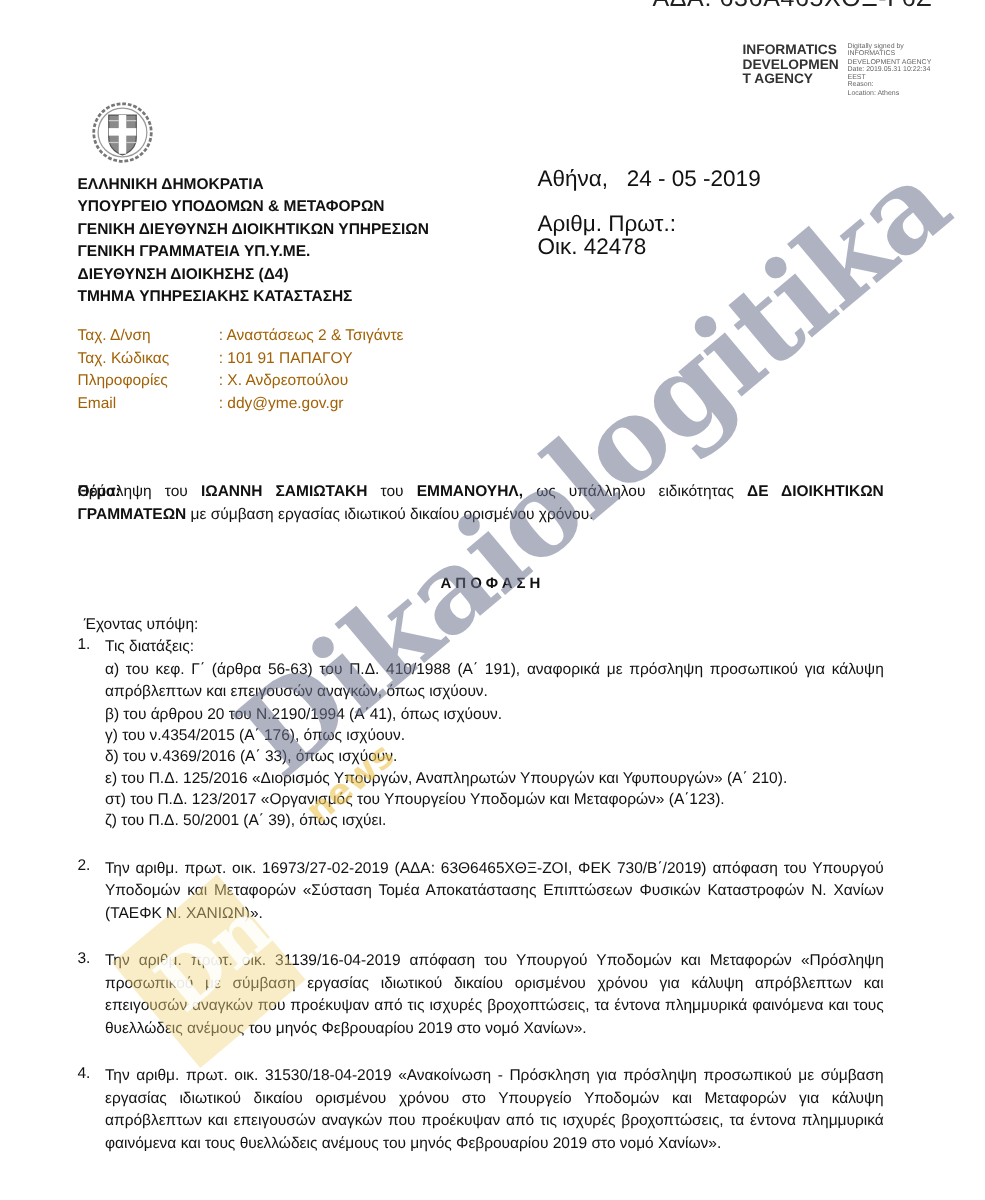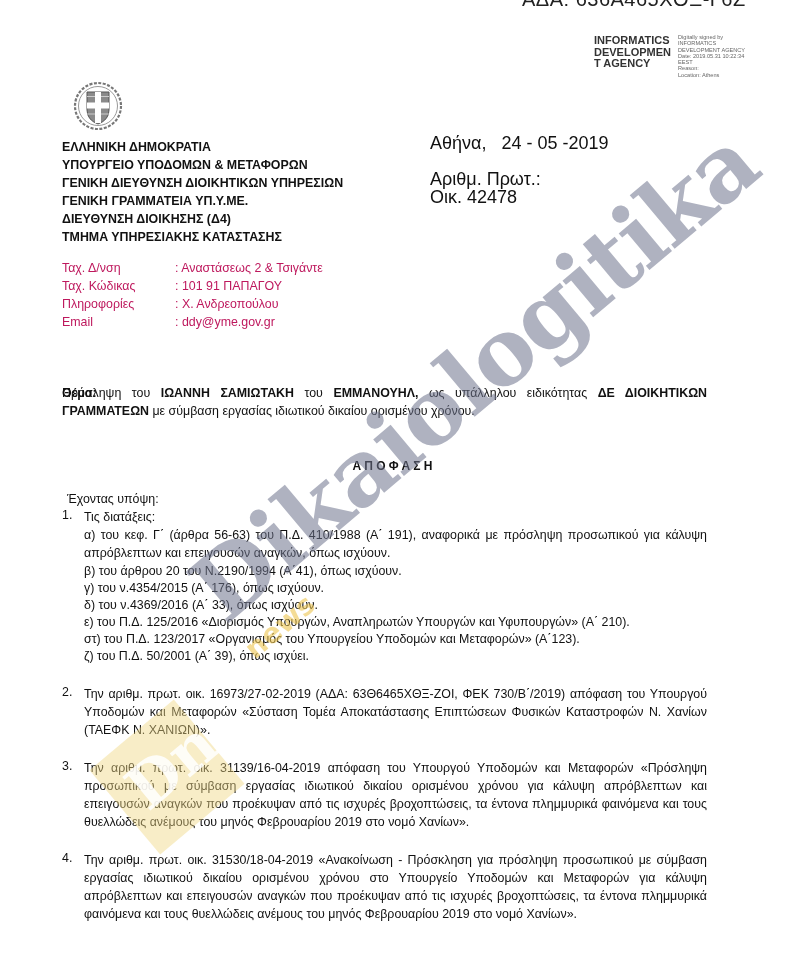--- a/index.html
+++ b/index.html
@@ -25,21 +25,21 @@
   .emblem { left: 72px; top: 80px; width: 52px; height: 52px; }
   .issuer {
     left: 62px; top: 138px; font-size: 12.4px; font-weight: bold; line-height: 18px;
     color: #111; white-space: nowrap;
   }
   .issuer div { height: 18px; }
   .meta-right { left: 430px; top: 134px; font-size: 18px; line-height: 18px; color: #111; }
   .meta-right .date { height: 18px; white-space: pre; }
   .meta-right .protlabel { margin-top: 18px; height: 18px; }
   .meta-right .protnum { font-weight: normal; height: 18px; }
-  .contact { left: 62px; top: 259px; font-size: 12.4px; line-height: 18px; color: #be185d; }
+  .contact { left: 62px; top: 259px; font-size: 12.4px; line-height: 18px; color: #a16207; }
   .contact .row { display: flex; height: 18px; }
   .contact .lbl { width: 113px; }
   .subject { left: 62px; top: 384px; width: 645px; font-size: 12.4px; line-height: 18px; color: #111; }
   .subject .lbl { position: absolute; left: 0; top: 0; font-weight: bold; text-align: center; }
   .subject .body { text-align: justify; text-align-last: left; }
   .subject b { font-weight: bold; }
   .decision-title {
     left: 0; width: 788px; top: 459px; text-align: center; font-size: 12px;
     font-weight: bold; letter-spacing: 3.2px;
   }

